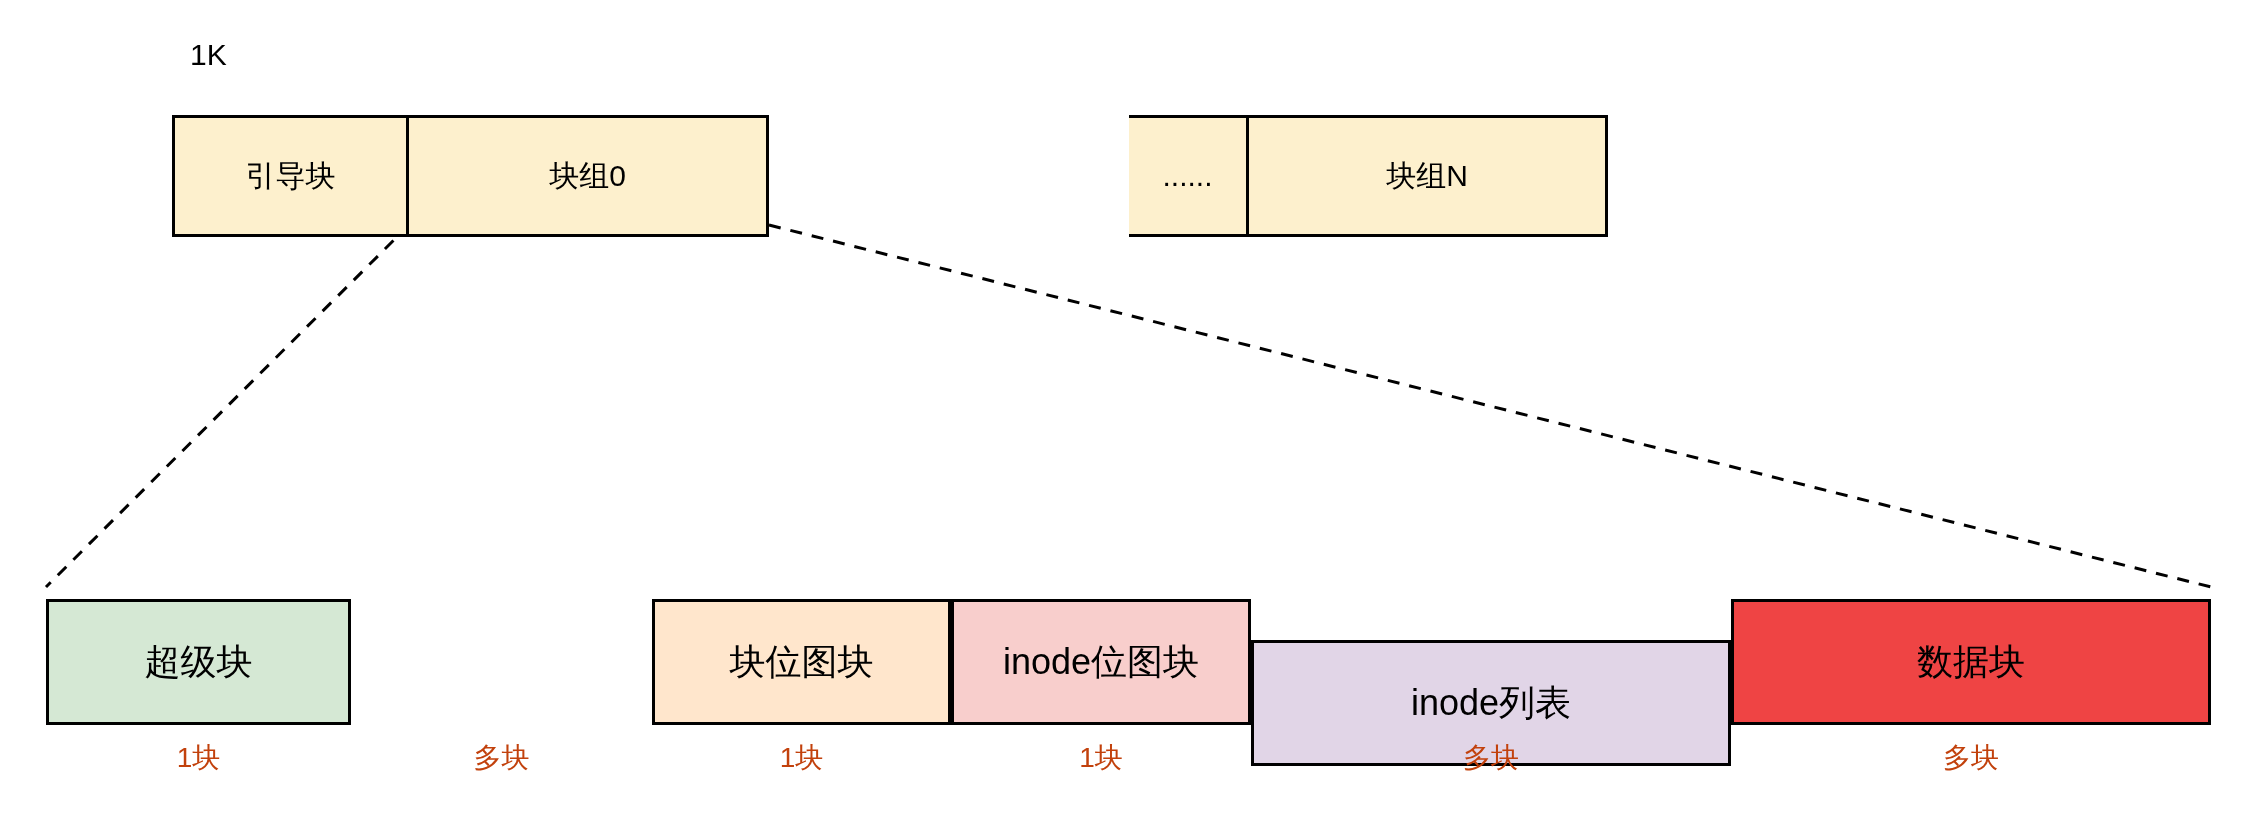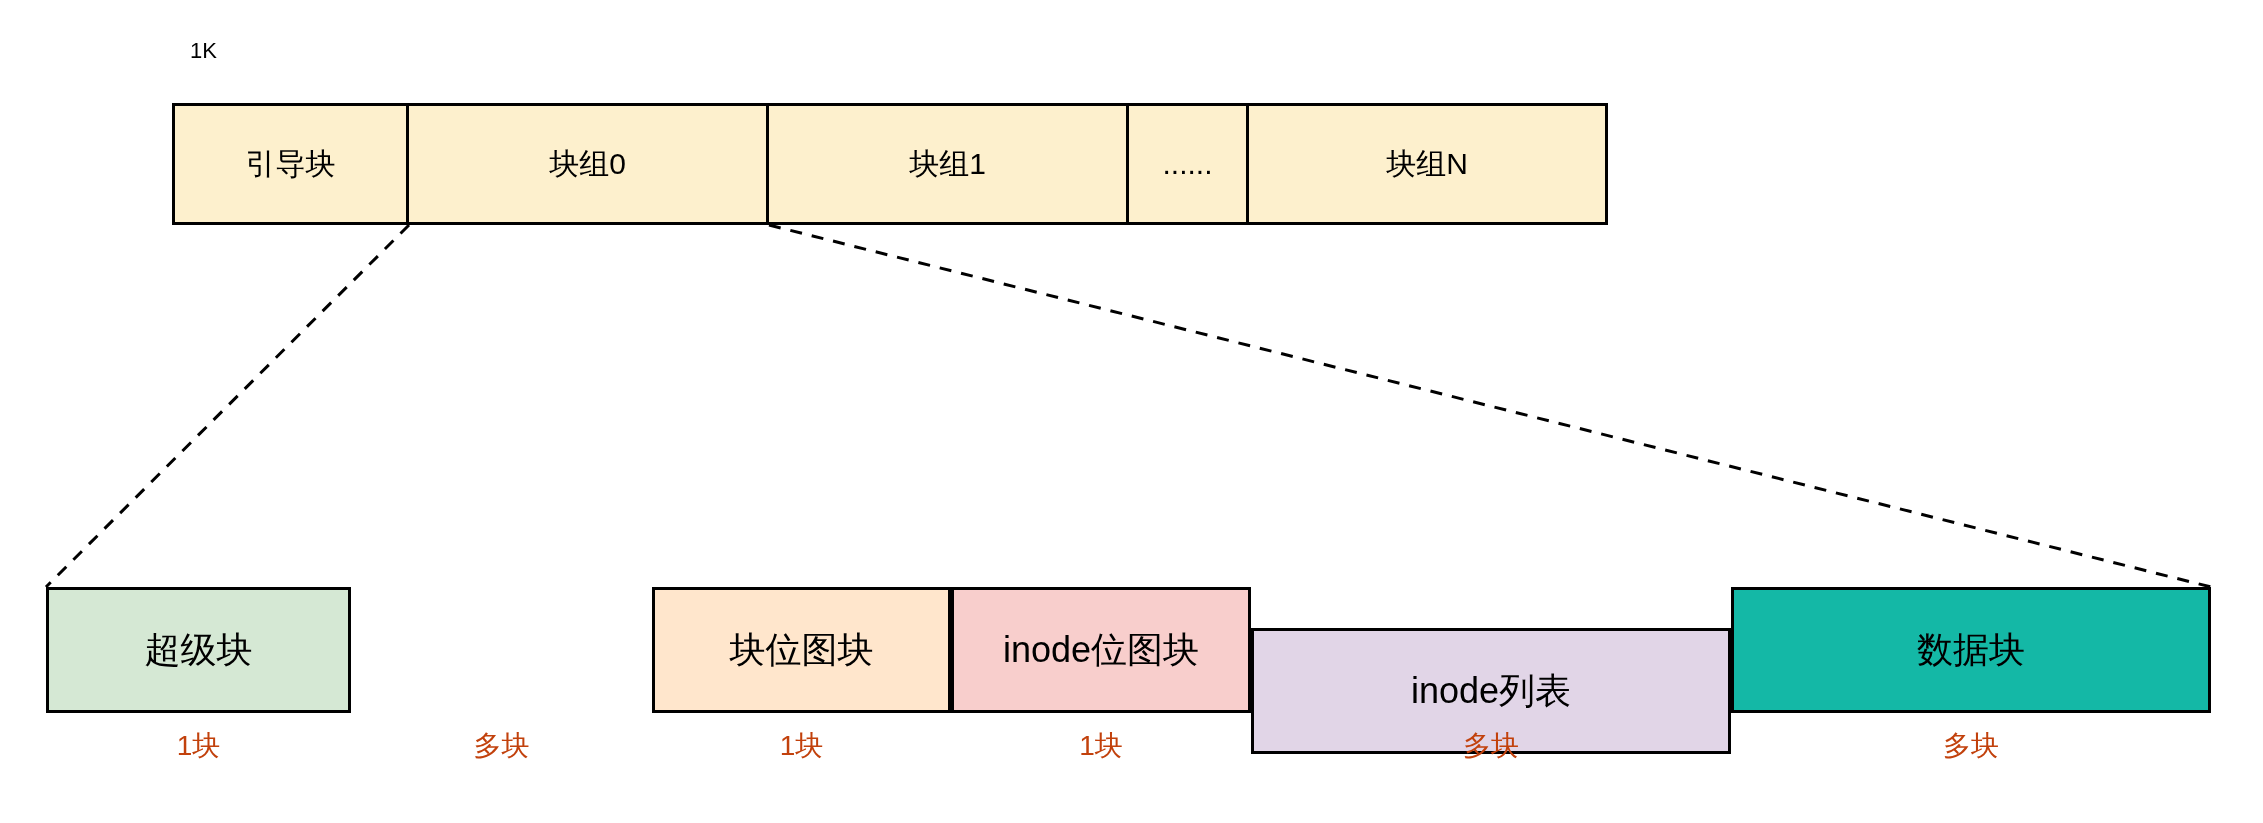--- a/index.html
+++ b/index.html
@@ -15,21 +15,21 @@
     overflow: hidden;
   }
   #diagram {
     position: absolute;
     left: 0; top: 0;
     width: 2263px;
     height: 823px;
   }
   .layer {
     position: absolute;
-    left: 0; top: 0;
+    left: 0; top: 12px;
     width: 2263px;
     height: 660px;
   }
 
   
   .block {
     position: absolute;
     box-sizing: border-box;
     display: flex;
     align-items: center;
@@ -46,21 +46,21 @@
     height: 122px;
     border: 3px solid #000000;
     background: #fdf0cd;
     font-size: 30px;
   }
   .top-row-block + .top-row-block { border-left-width: 0px; align-items: center; }
 
   
   .size-caption {
     position: absolute;
-    font-size: 22px;
+    font-size: 30px;
     color: #000000;
     white-space: nowrap;
   }
 
   
   .bottom-row-block {
     top: 587px;
     height: 126px;
     box-sizing: border-box;
     font-size: 36px;
@@ -99,23 +99,20 @@
 
   <div class="layer">
     <div class="block top-row-block" style="left:172px; width:237px;">
       <span class="blabel">引导块</span>
     </div>
 
     <div class="block top-row-block" style="left:409px; width:360px;">
       <span class="blabel">块组0</span>
     </div>
 
-    <div class="block top-row-block" style="left:769px; width:360px;">
-      <span class="blabel">块组1</span>
-    </div>
 
     <div class="block top-row-block" style="left:1129px; width:120px;">
       <span class="blabel">......</span>
     </div>
 
     <div class="block top-row-block" style="left:1249px; width:359px;">
       <span class="blabel">块组N</span>
     </div>
   </div>
 
@@ -131,21 +128,21 @@
     </div>
 
     <div class="block bottom-row-block" style="left:652px; width:299px; background:#ffe6cc; border:3px solid #000000;">
       <span class="blabel">块位图块</span>
     </div>
 
     <div class="block bottom-row-block" style="left:1251px; width:480px; background:#e1d5e7; border:3px solid #000000;margin-top:41px;">
       <span class="blabel">inode列表</span>
     </div>
 
-    <div class="block bottom-row-block" style="left:1731px; width:480px; background:#14b8a6; border:3px solid #000000;">
+    <div class="block bottom-row-block" style="left:1731px; width:480px; background:#ef4444; border:3px solid #000000;">
       <span class="blabel">数据块</span>
     </div>
   </div>
 
   <div class="layer">
     <div class="bottom-caption" style="left:46px;   width:305px;">1块</div>
     <div class="bottom-caption" style="left:351px;  width:301px;">多块</div>
     <div class="bottom-caption" style="left:652px;  width:299px;">1块</div>
     <div class="bottom-caption" style="left:951px;  width:300px;">1块</div>
     <div class="bottom-caption" style="left:1251px; width:480px;">多块</div>

